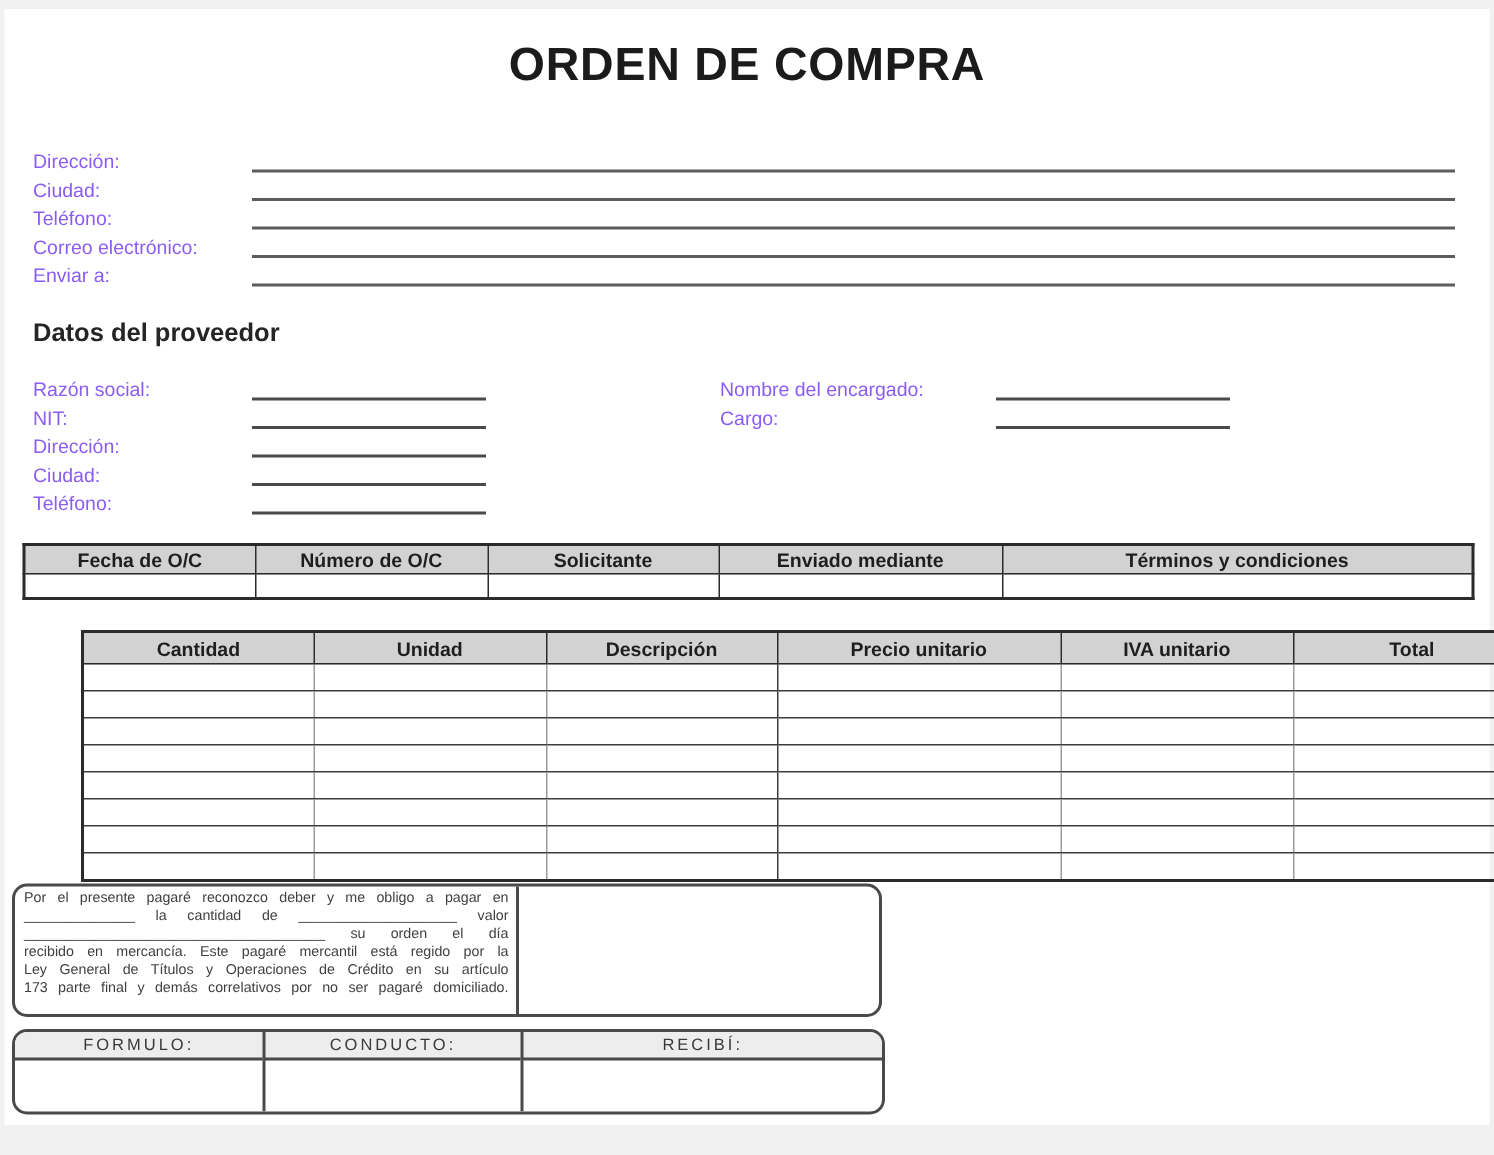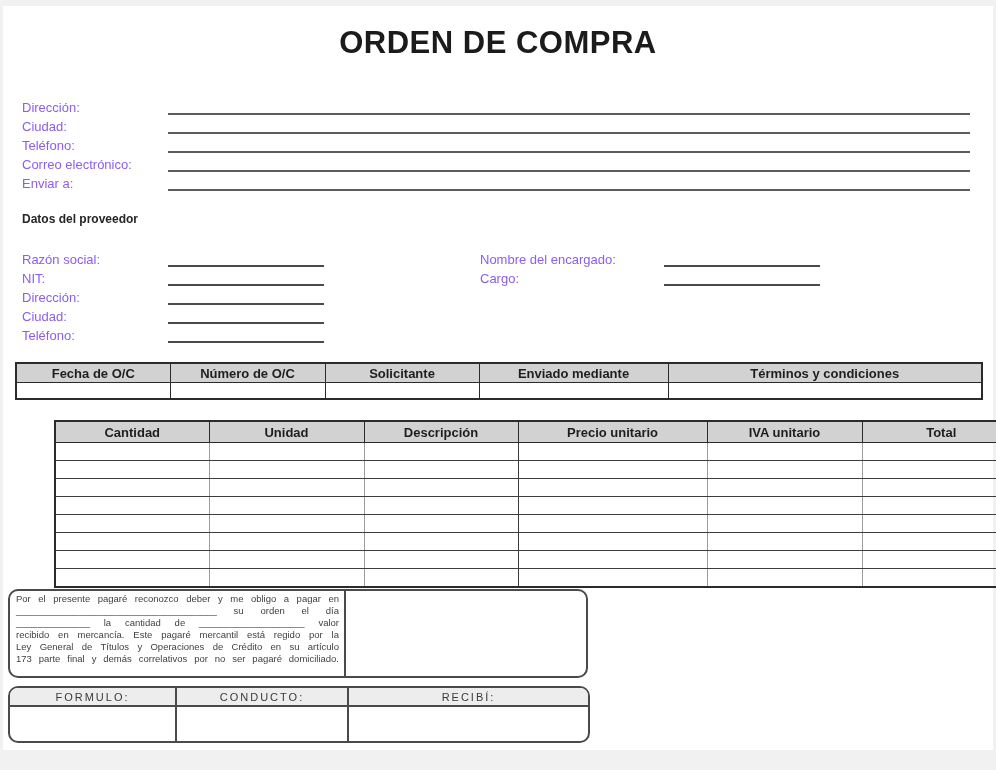--- a/index.html
+++ b/index.html
@@ -22,21 +22,21 @@
 
   
   .srow{position:absolute;left:22px;width:952px;height:17px;font-size:13px;}
   .flabel{position:absolute;left:0;top:0;white-space:nowrap;color:#8b5cf6;}
   .fill-line{position:absolute;top:13px;height:0;border-bottom:2px solid #5c5c5c;}
   .fill-line.long{left:146px;width:802px;}
   .fill-line.short{left:146px;width:156px;border-bottom-color:#4a4a4a;}
   .prow-r{position:absolute;left:480px;width:360px;height:17px;font-size:13px;}
   .prow-r .fill-line{left:184px;width:156px;border-bottom-color:#4a4a4a;}
 
-  .sec-heading{position:absolute;left:22px;top:212px;font-size:12px;font-weight:bold;color:#252525;}
+  .sec-heading{position:absolute;left:22px;top:212px;font-size:17px;font-weight:bold;color:#252525;}
 
   
   table{border-collapse:collapse;table-layout:fixed;}
   .t1{position:absolute;left:15px;top:362px;width:966px;border:2px solid #2b2b2b;}
   .t1 th{background:#d2d2d2;border:1px solid #2b2b2b;height:18px;font-size:13px;font-weight:bold;color:#1e1e1e;padding:0;}
   .t1 td{border:1px solid #2b2b2b;height:15px;padding:0;}
 
   .t2{position:absolute;left:15px;top:420px;width:966px;border:2px solid #2b2b2b;margin-left:39px;}
   .t2 th{background:#d2d2d2;border:1px solid #2b2b2b;height:20px;font-size:13px;font-weight:bold;color:#1e1e1e;padding:0;}
   .t2 td{border:1px solid #9c9c9c;border-top-color:#3c3c3c;border-bottom-color:#3c3c3c;height:17px;padding:0;}
@@ -238,22 +238,22 @@
         <td></td>
         <td></td>
     <td class="total">$ 0</td>
   </tr>
 </tbody>
   </table>
 
 <div class="pagare">
   <div class="legal">
     <div class="ln">Por el presente pagaré reconozco deber y me obligo a pagar en</div>
+    <div class="ln">______________ la cantidad de ____________________ valor</div>
     <div class="ln">______________________________________ su orden el día</div>
-    <div class="ln">______________ la cantidad de ____________________ valor</div>
     <div class="ln">recibido en mercancía. Este pagaré mercantil está regido por la</div>
     <div class="ln">Ley General de Títulos y Operaciones de Crédito en su artículo</div>
     <div class="ln">173 parte final y demás correlativos por no ser pagaré domiciliado.</div>
   </div>
 </div>
 
 <div class="footerbox">
   <div class="fcell fhead">
       <span>FORMULO:</span>
     </div>

